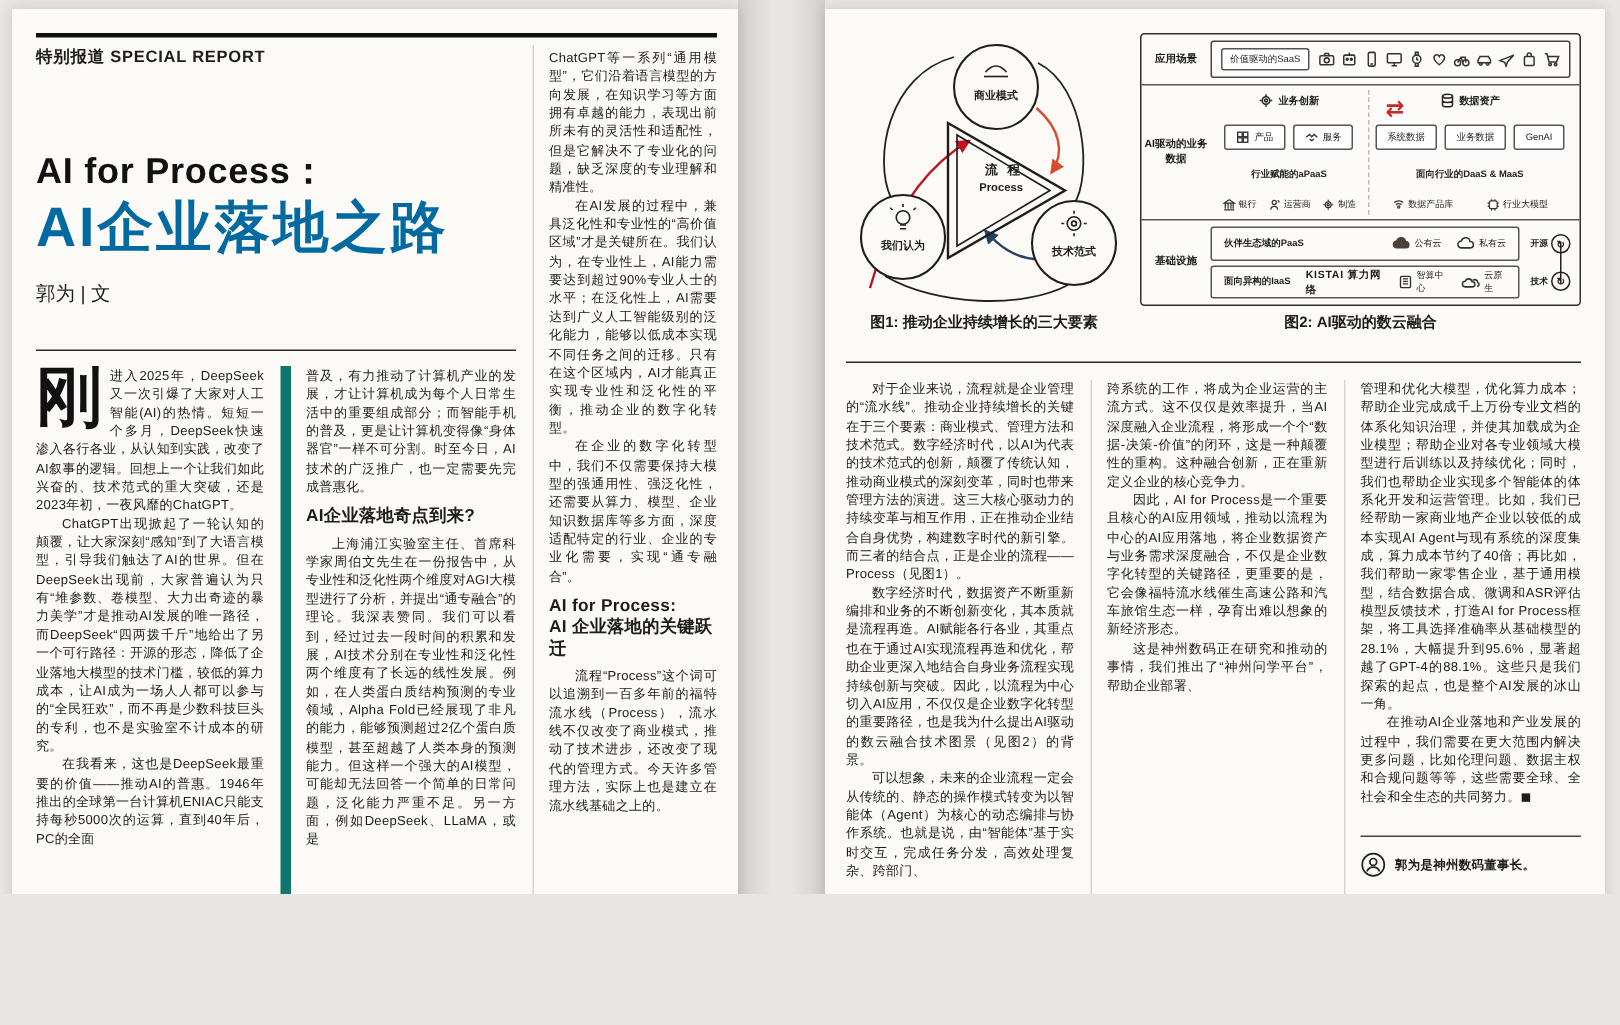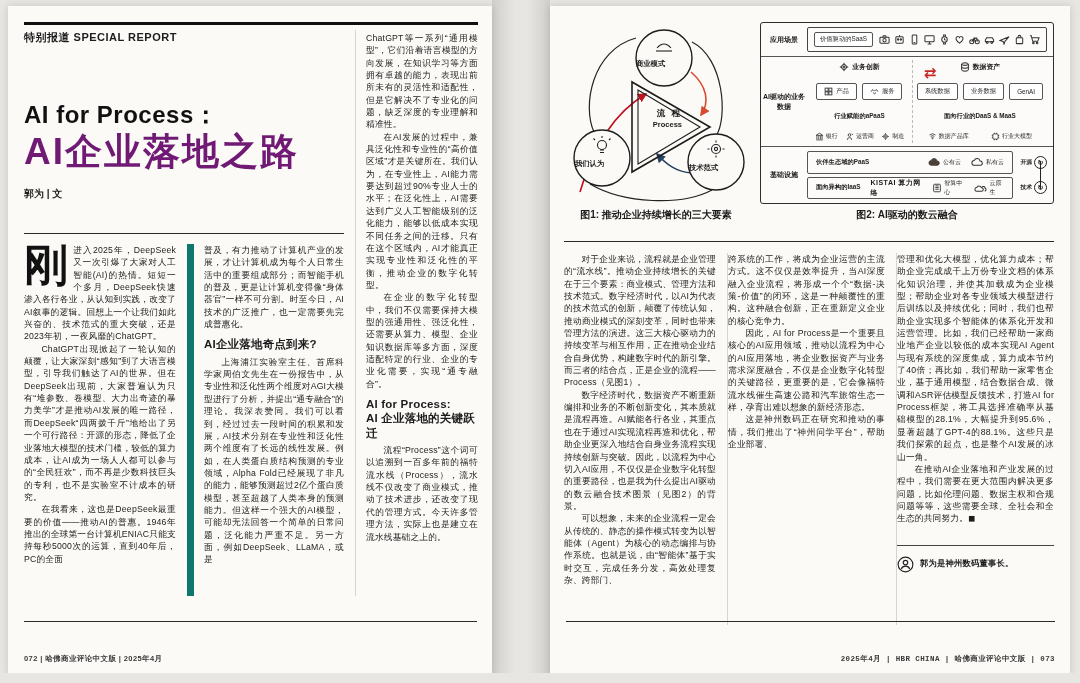--- a/index.html
+++ b/index.html
@@ -1,33 +1,33 @@
 <!DOCTYPE html>
 <html><head>
 <meta charset="utf-8">
 <style>
   * { margin:0; padding:0; box-sizing:border-box; }
   html,body { width:1080px; height:683px; }
   body { background:#e7e6e2; font-family:"Liberation Sans","DejaVu Sans",sans-serif; color:#1c1c1c; }
-  .spread { position:relative; width:1080px; height:673px; overflow:hidden; }
+  .spread { position:relative; width:1080px; height:596px; overflow:hidden; }
   .page { position:absolute; top:6px; height:670px; background:#fbfaf7; box-shadow:0 0 8px rgba(0,0,0,.14); }
   .left-page  { left:8px;  width:484px; padding:16px 14px 0 16px; }
   .right-page { left:550px; width:520px; padding:16px 16px 0 14px; }
 
   .topbar { height:3px; background:#101010; margin-bottom:5px; }
   .kicker { font-size:11px; font-weight:bold; letter-spacing:.5px; }
 
   .lp-flex { display:flex; }
   .lp-main { width:320px; flex:none; }
   .lp-col3 { flex:1; margin-left:11px; border-left:1px solid #d7d5d0; padding-left:10px; padding-top:2px; }
 
   .title-block { height:188px; padding-top:56px; }
   .title-en { font-size:24px; font-weight:bold; letter-spacing:.5px; color:#111; line-height:1.15; }
   .title-cn { font-size:37px; font-weight:bold; letter-spacing:2px; line-height:1.15; margin-top:2px; }
-  .byline { font-size:10px; font-weight:bold; margin-top:14px; }
+  .byline { font-size:13px; font-weight:normal; margin-top:14px; }
   .rule { border-top:1px solid #2a2a2a; }
   .title-rule { margin-bottom:10px; }
 
   .lp-cols { display:flex; height:352px; overflow:hidden; }
   .col { font-size:8.7px; line-height:1.42; text-align:justify; letter-spacing:.2px; }
   .col-1 { width:152px; flex:none; }
   .col-2 { flex:1; margin-left:11px; border-left:7px solid #0f766e; padding-left:10px; }
   .para { text-indent:2em; }
   .para.cont, .para.lead { text-indent:0; }
   .dropcap { float:left; font-size:44px; line-height:.88; font-weight:bold; margin:2px 5px 0 0; }
@@ -38,21 +38,21 @@
   .right-page .footer-text { text-align:right;font-family:Liberation Mono, monospace; }
 
   
   .figs { display:flex; gap:12px; height:214px; }
   .fig1-wrap { width:184px; flex:none; display:flex; flex-direction:column; }
   .fig2-wrap { flex:1; display:flex; flex-direction:column; }
   .figcap { font-size:10px; font-weight:bold; margin-top:4px; text-align:center; }
 
   .fig1-canvas { position:relative; width:184px; height:182px; }
   .fig1-canvas svg { position:absolute; left:0; top:0; }
-  .f1-label { position:absolute; font-size:7.3px; font-weight:bold; text-align:left; line-height:1.2; }
+  .f1-label { position:absolute; font-size:7.3px; font-weight:bold; text-align:center; line-height:1.2; }
   .f1-center { position:absolute; left:64px; top:86px; width:54px; text-align:right; }
   .f1-center .c1 { font-size:8.5px; font-weight:bold; letter-spacing:2px; }
   .f1-center .c2 { font-size:7.5px; font-weight:bold; }
 
   .fig2-frame { border:1.5px solid #2e2e2e; border-radius:3px; height:182px; display:flex; flex-direction:column; background:#fcfbf9; }
   .f2-row { display:flex; align-items:stretch; }
   .f2-side { width:46px; flex:none; font-size:7px; font-weight:bold; display:flex; align-items:center; justify-content:center; text-align:center; line-height:1.3; padding:2px; }
   .f2-scene { height:34px; border-bottom:1px solid #555; }
   .f2-scene-content { flex:1; margin:4px 6px 4px 0; border:1px solid #444; border-radius:2px; display:flex; align-items:center; gap:6px; padding:0 6px; }
   .f2-box { border:1px solid #555; border-radius:2px; font-size:6.3px; padding:2px 5px; white-space:nowrap; background:#fff; }
@@ -76,21 +76,21 @@
   .f2-ibox .it { display:flex; align-items:center; gap:2px; font-size:6px; }
   .f2-circles { position:absolute; right:6px; top:3px; bottom:3px; width:32px; display:flex; flex-direction:column; justify-content:space-around; align-items:flex-end; }
   .f2-circ { display:flex; align-items:center; gap:2px; font-size:5.8px; font-weight:bold; }
   .ring { width:13px; height:13px; border:1.4px solid #222; border-radius:50%; display:flex; align-items:center; justify-content:center; font-size:7px; }
   .f2-vline { position:absolute; right:12px; top:14px; bottom:14px; width:1px; background:#222; }
 
   .figs-rule { margin-top:5px; border-top:1px solid #2a2a2a; }
 
   .rp-cols { display:flex; margin-top:11px; height:372px; overflow:hidden; }
   .rp-colA { width:152px; flex:none; }
-  .rp-colB, .rp-colC { flex:1; margin-left:11px; border-left:1px solid #d7d5d0; padding-left:0; }
+  .rp-colB, .rp-colC { flex:1; margin-left:11px; border-left:1px solid #d7d5d0; padding-left:10px; }
 
   .bio { margin-top:20px; }
   .bio-rule { border-top:1px solid #444; }
   .bio-row { display:flex; align-items:center; gap:6px; margin-top:10px; }
   .bio-text { font-size:8.3px; font-weight:bold; }
 
   .mi { flex:none; }
   .gutter { position:absolute; left:492px; top:0; width:58px; height:683px; background:linear-gradient(90deg, rgba(0,0,0,.10), rgba(0,0,0,0) 40%, rgba(0,0,0,0) 60%, rgba(0,0,0,.10)); }
 </style>
 </head>
@@ -98,21 +98,21 @@
 
 <div class="spread">
 
   <div class="page left-page">
     <div class="topbar"></div>
     <div class="lp-flex">
       <div class="lp-main">
         <div class="kicker">特别报道 SPECIAL REPORT</div>
         <div class="title-block">
           <div class="title-en">AI for Process：</div>
-          <div class="title-cn" style="color:#701a75;">AI企业落地之路</div>
+          <div class="title-cn" style="color:#0369a1;">AI企业落地之路</div>
           <div class="byline">郭为 | 文</div>
         </div>
         <div class="rule title-rule"></div>
         <div class="lp-cols">
           <div class="col col-1">
             <p class="para lead"><span class="dropcap" style="color:#111;">刚</span><span>进入2025年，DeepSeek又一次引爆了大家对人工智能(AI)的热情。短短一个多月，DeepSeek快速渗入各行各业，从认知到实践，改变了AI叙事的逻辑。回想上一个让我们如此兴奋的、技术范式的重大突破，还是2023年初，一夜风靡的ChatGPT。</span></p>
             <p class="para">ChatGPT出现掀起了一轮认知的颠覆，让大家深刻“感知”到了大语言模型，引导我们触达了AI的世界。但在DeepSeek出现前，大家普遍认为只有“堆参数、卷模型、大力出奇迹的暴力美学”才是推动AI发展的唯一路径，而DeepSeek“四两拨千斤”地给出了另一个可行路径：开源的形态，降低了企业落地大模型的技术门槛，较低的算力成本，让AI成为一场人人都可以参与的“全民狂欢”，而不再是少数科技巨头的专利，也不是实验室不计成本的研究。</p>
             <p class="para">在我看来，这也是DeepSeek最重要的价值——推动AI的普惠。1946年推出的全球第一台计算机ENIAC只能支持每秒5000次的运算，直到40年后，PC的全面</p>
           </div>
           <div class="col col-2">

